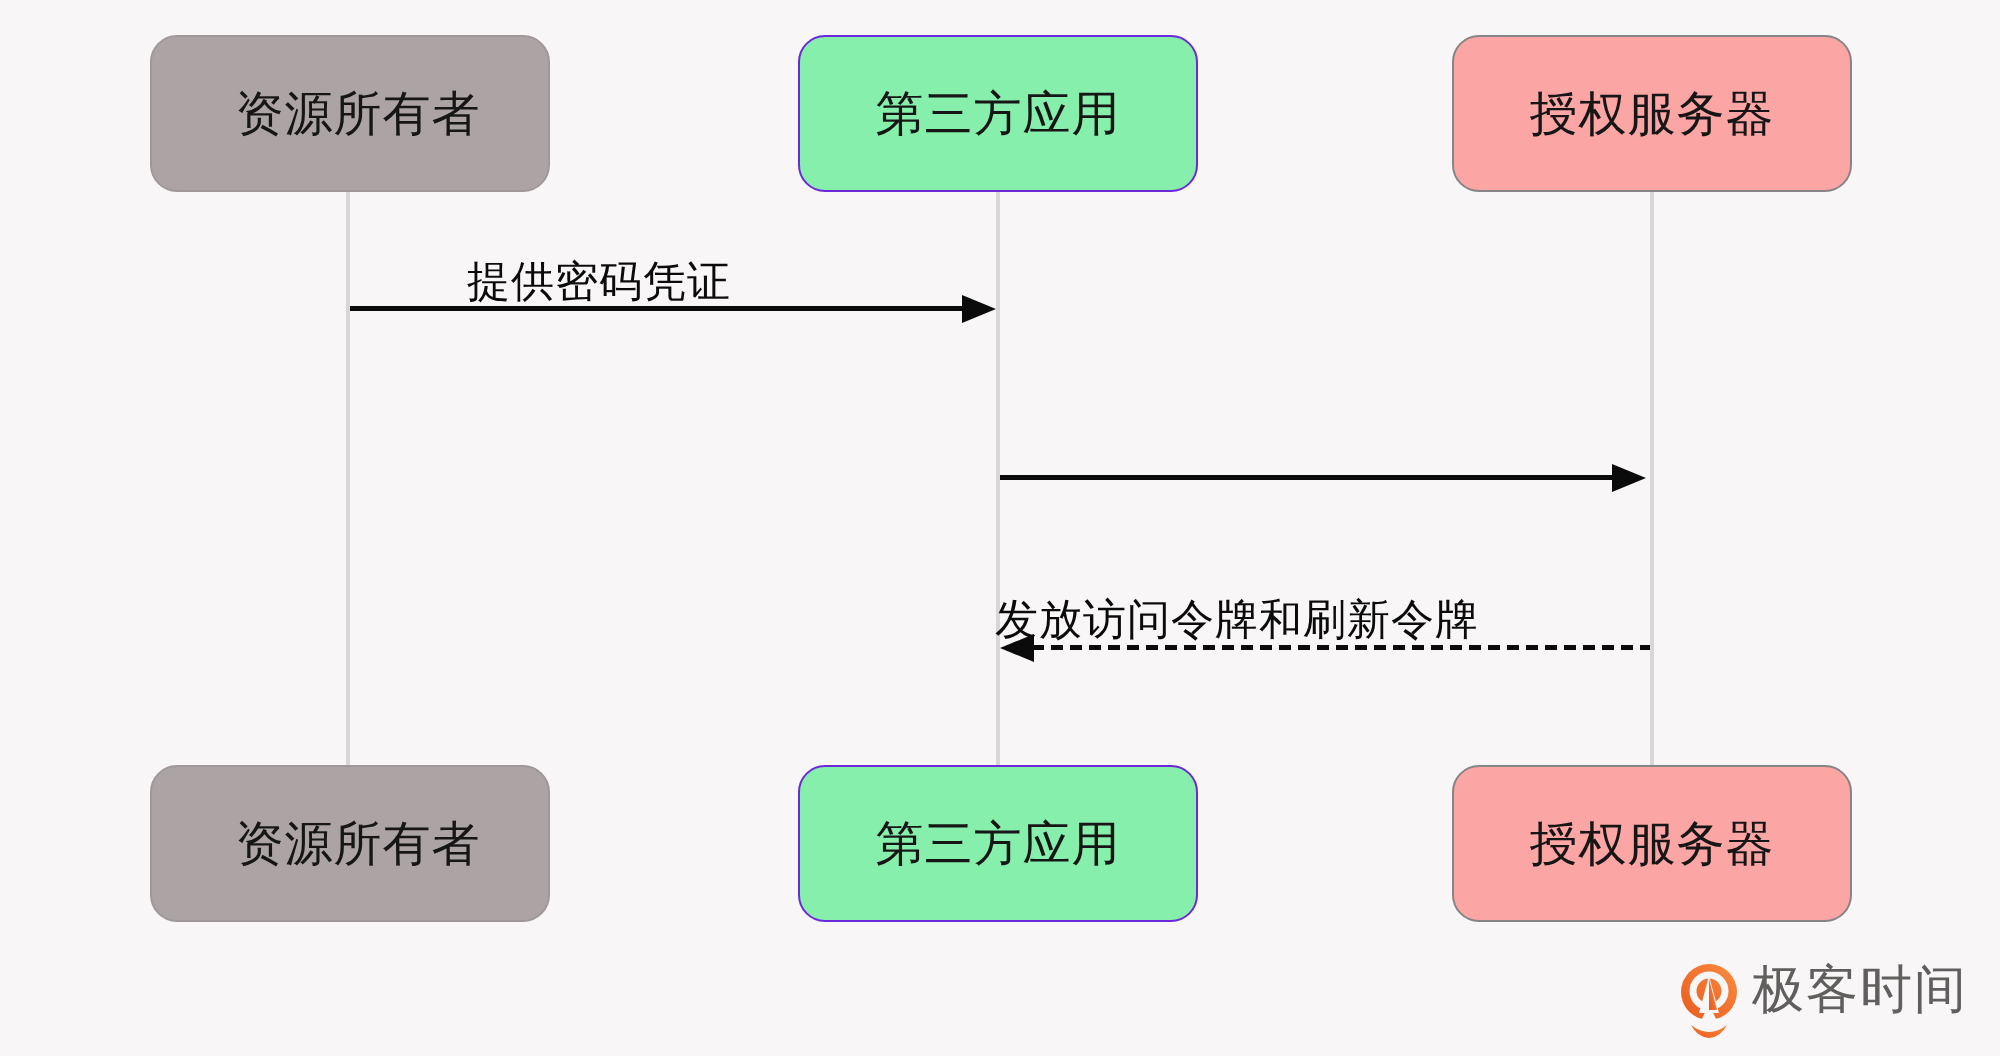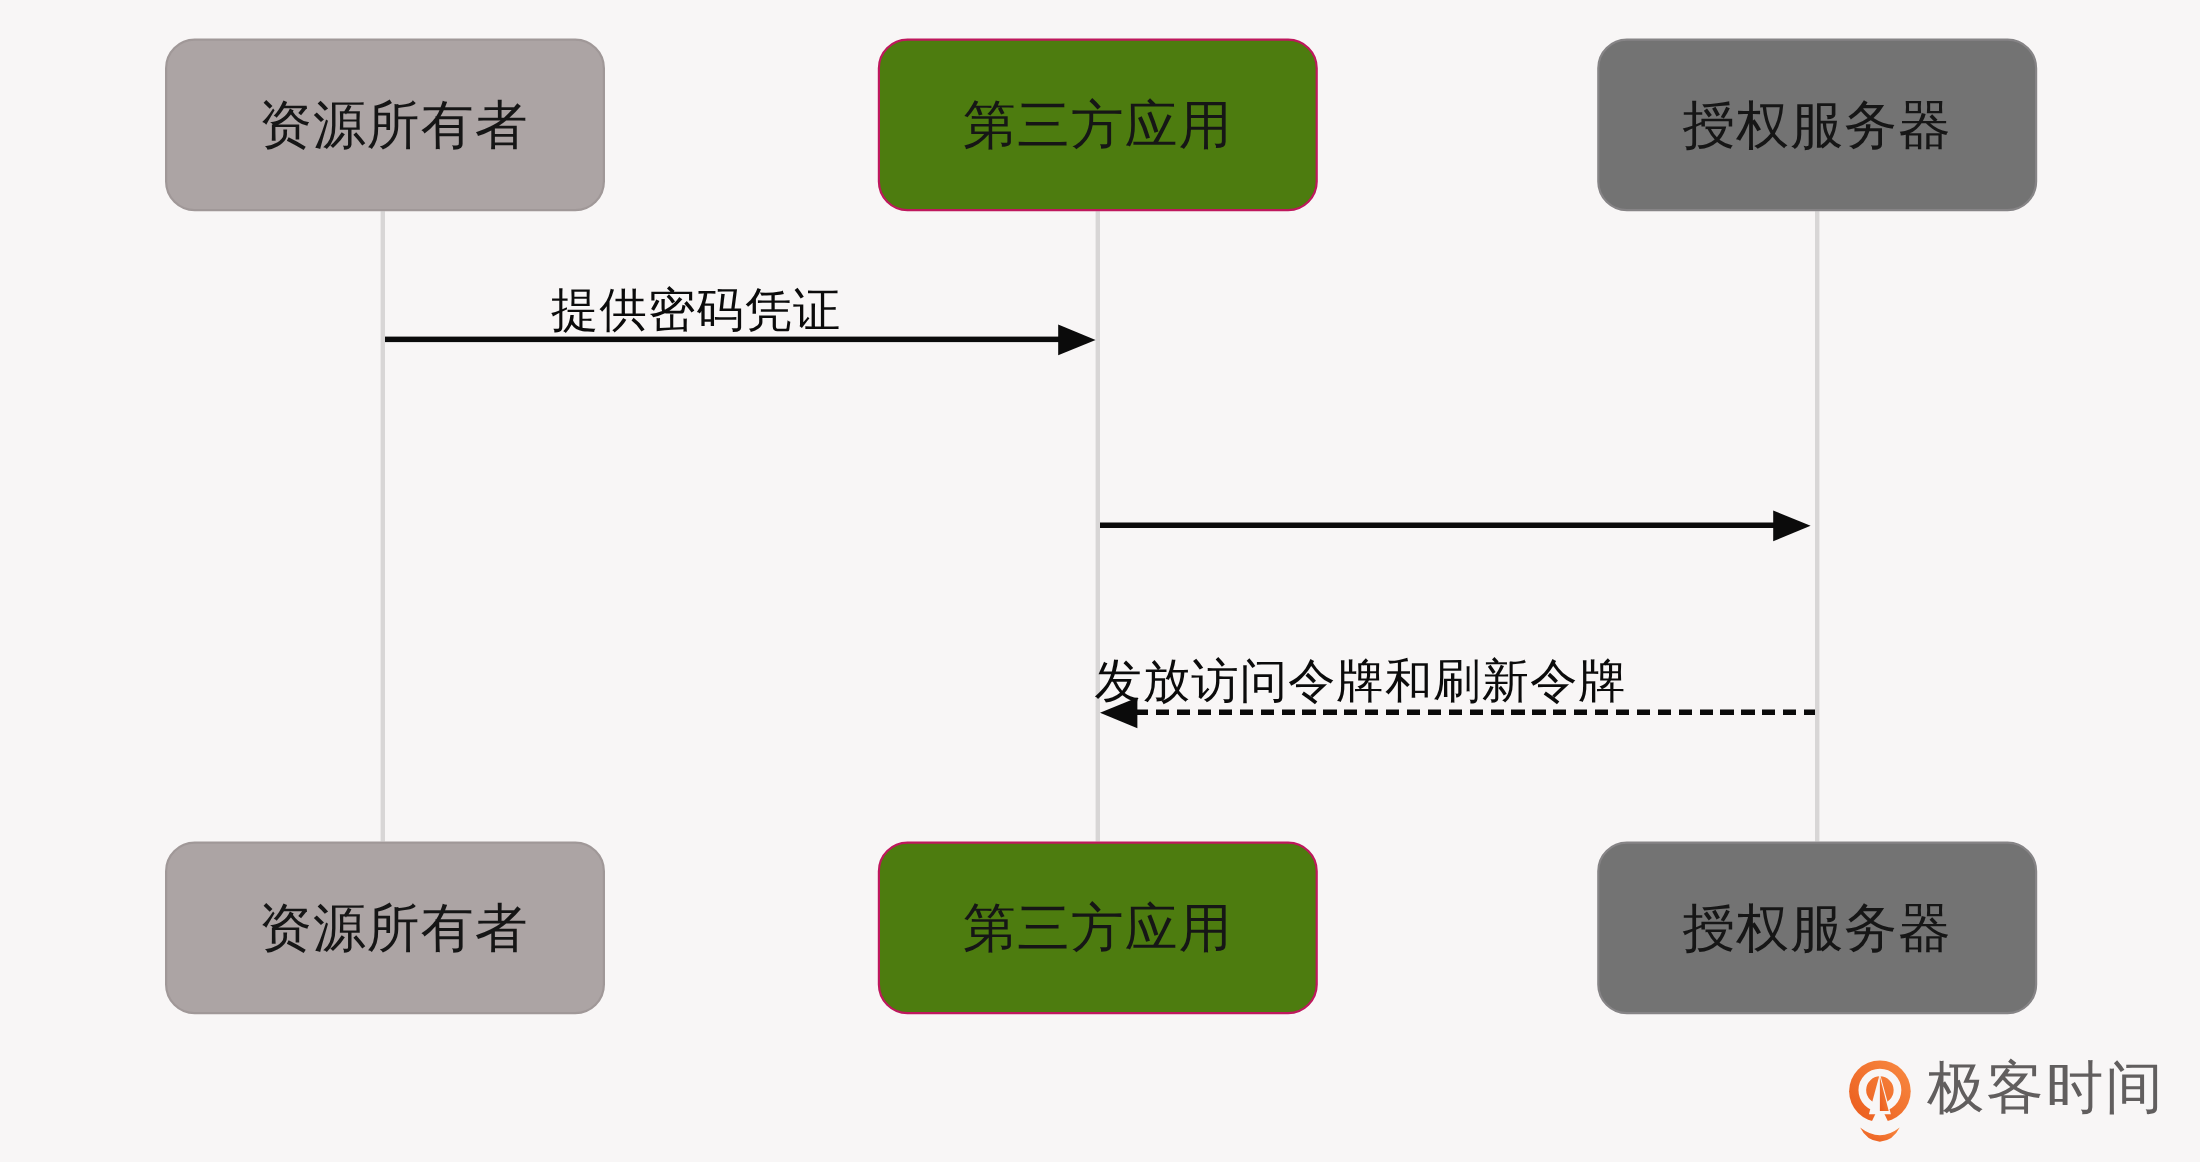--- a/index.html
+++ b/index.html
@@ -18,22 +18,22 @@
     position:absolute;
     width:400px;height:157px;
     border-radius:27px;
     display:flex;align-items:center;justify-content:center;
     font-size:48px;
     color:#161616;
     letter-spacing:1px;
     box-sizing:border-box;
   }
   .pbox.owner{background:#aca4a4;border:2px solid #a09898;padding-left:16px;}
-  .pbox.app{background:#4d7c0f;border:2px solid #be185d;}
-  .pbox.auth{background:#737373;border:2px solid #868486;}
+  .pbox.app{background:#86efac;border:2px solid #6d28d9;}
+  .pbox.auth{background:#fca5a5;border:2px solid #868486;}
   
   .lifeline{
     position:absolute;
     top:192px;height:573px;width:4px;
     background:#d8d6d6;
   }
   
   .msg-label{
     position:absolute;
     transform:translateX(-50%);
@@ -92,21 +92,21 @@
   <div class="pbox owner" style="left:150px;top:765px">
     <span>资源所有者</span>
   </div>
   <div class="pbox app" style="left:798px;top:765px">
     <span>第三方应用</span>
   </div>
   <div class="pbox auth" style="left:1452px;top:765px">
     <span>授权服务器</span>
   </div>
 
-  <div class="msg-label" style="left:633px;top:253px">提供密码凭证</div>
+  <div class="msg-label" style="left:599px;top:253px">提供密码凭证</div>
   <div class="msg-line" style="left:350px;top:306px;width:614px"></div>
   <div class="arrowhead right" style="left:962px;top:295px"></div>
 
   <div class="msg-line" style="left:1000px;top:475px;width:614px"></div>
   <div class="arrowhead right" style="left:1612px;top:464px"></div>
 
   <div class="msg-label" style="left:1237px;top:591px">发放访问令牌和刷新令牌</div>
   <div class="msg-line dashed" style="left:1032px;top:645px;width:618px"></div>
   <div class="arrowhead left" style="left:1000px;top:634px"></div>
 

